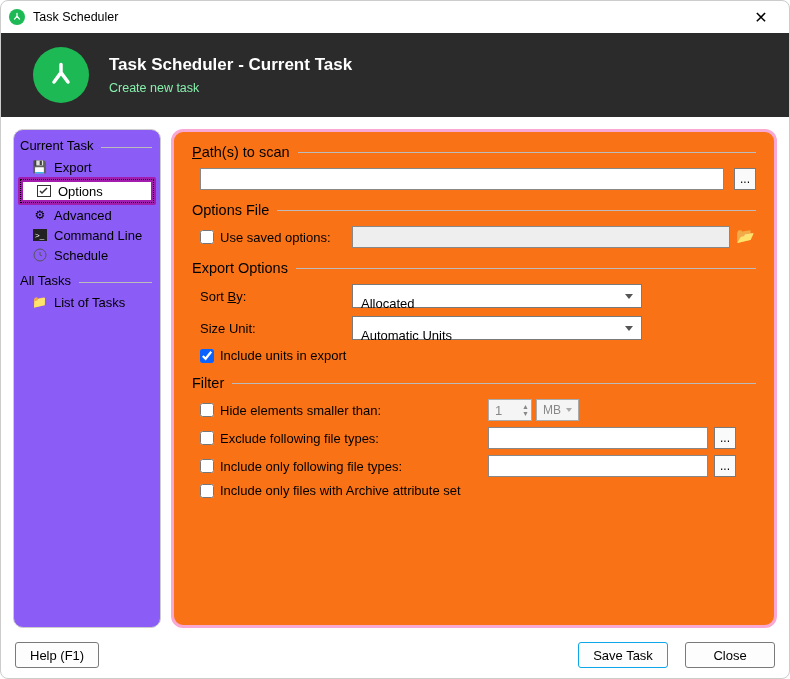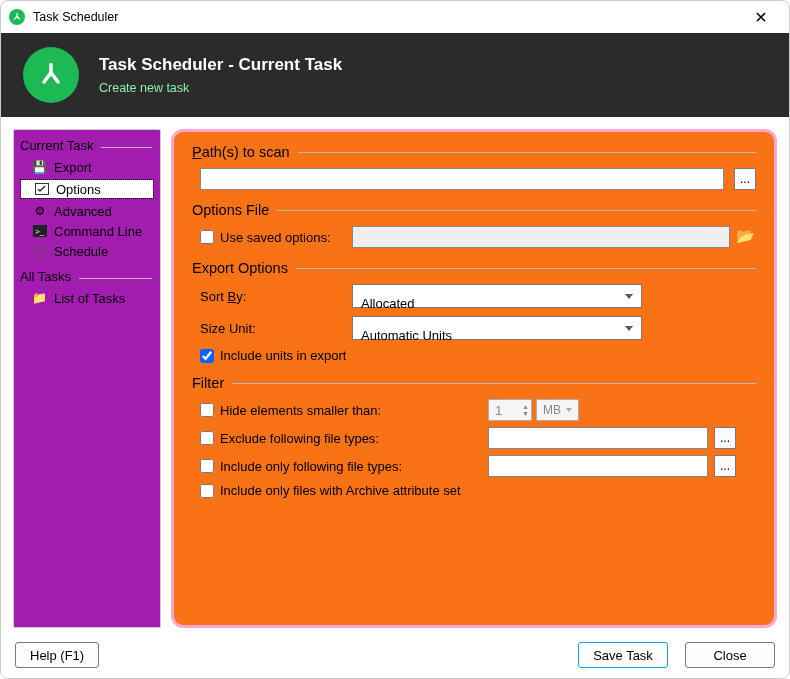--- a/index.html
+++ b/index.html
@@ -7,37 +7,37 @@
   body { font-family: "Segoe UI", Arial, sans-serif; font-size: 13px; color: #000; background: #fff; width: 790px; height: 679px; overflow: hidden; display: flex; flex-direction: column; border: 1px solid #ccc; border-radius: 8px; }
 
   
   .titlebar { height: 32px; display: flex; align-items: center; padding: 0 8px; }
   .titlebar-icon { width: 16px; height: 16px; border-radius: 50%; background: #1db954; display: flex; align-items: center; justify-content: center; margin-right: 8px; }
   .titlebar-icon svg { width: 10px; height: 10px; }
   .titlebar-title { flex: 1; font-size: 12.5px; }
   .titlebar-close { width: 40px; height: 32px; display: flex; align-items: center; justify-content: center; font-size: 16px; cursor: default; }
 
   
-  .header { background: #2b2b2b; color: #fff; height: 84px; display: flex; align-items: center; padding: 0 8px; gap: 20px; }
+  .header { background: #2b2b2b; color: #fff; height: 84px; display: flex; align-items: center; padding: 0 18px; gap: 20px; }
   .header-logo { width: 56px; height: 56px; border-radius: 50%; background: #1db954; display: flex; align-items: center; justify-content: center; margin-left: 14px; }
   .header-logo svg { width: 28px; height: 28px; }
   .header-text { display: flex; flex-direction: column; gap: 6px; }
   .header-title { font-size: 17px; font-weight: 600; }
   .header-sub { font-size: 12.5px; color: #86efac; }
 
   
   .body { flex: 1; display: flex; padding: 12px; gap: 10px; overflow: hidden; }
-  .sidebar { width: 148px; border: 1px solid #ccc; border-radius: 2px; background: #a21caf; padding: 6px 4px; overflow: hidden; }
+  .sidebar { width: 148px; border: 1px solid #ccc; border-radius: 10px; background: #8b5cf6; padding: 6px 4px; overflow: hidden; }
   .main { flex: 1; border: 3px solid #f9a8d4; border-radius: 12px; background: #f97316; padding: 12px 18px; overflow: hidden; }
 
   
   .side-head { font-size: 13px; padding: 2px 4px 4px 2px; display: flex; align-items: center; gap: 6px; }
   .side-head::after { content: ""; flex: 1; border-top: 1px solid #bbb; margin-top: 4px; margin-left: 2px; }
   .side-item { display: flex; align-items: center; gap: 6px; padding: 2px 4px 2px 14px; font-size: 13px; cursor: default; }
-  .side-item.selected { background: #fff; border: 3px solid #a21caf; border-radius: 2px; padding: 1px 3px 1px 13px; outline: 1px dotted #000; outline-offset: -3px; }
+  .side-item.selected { background: #fff; border: 5px solid #a21caf; border-radius: 2px; padding: 1px 3px 1px 13px; outline: 1px dotted #000; outline-offset: -3px; }
   .side-icon { width: 16px; height: 16px; display: flex; align-items: center; justify-content: center; font-size: 12px; flex-shrink: 0; }
 
   
   .section { margin-bottom: 12px; }
   .section-head { font-size: 14.5px; display: flex; align-items: center; gap: 8px; margin-bottom: 8px; }
   .section-head .underline { text-decoration: underline; text-decoration-thickness: 1px; }
   .section-head::after { content: ""; flex: 1; border-top: 1px solid #bbb; }
   .row { display: flex; align-items: center; margin-bottom: 8px; gap: 10px; }
   .row .lbl { width: 150px; padding-left: 8px; font-size: 13px; }
   .row .ctrl { flex: 1; display: flex; gap: 6px; }

